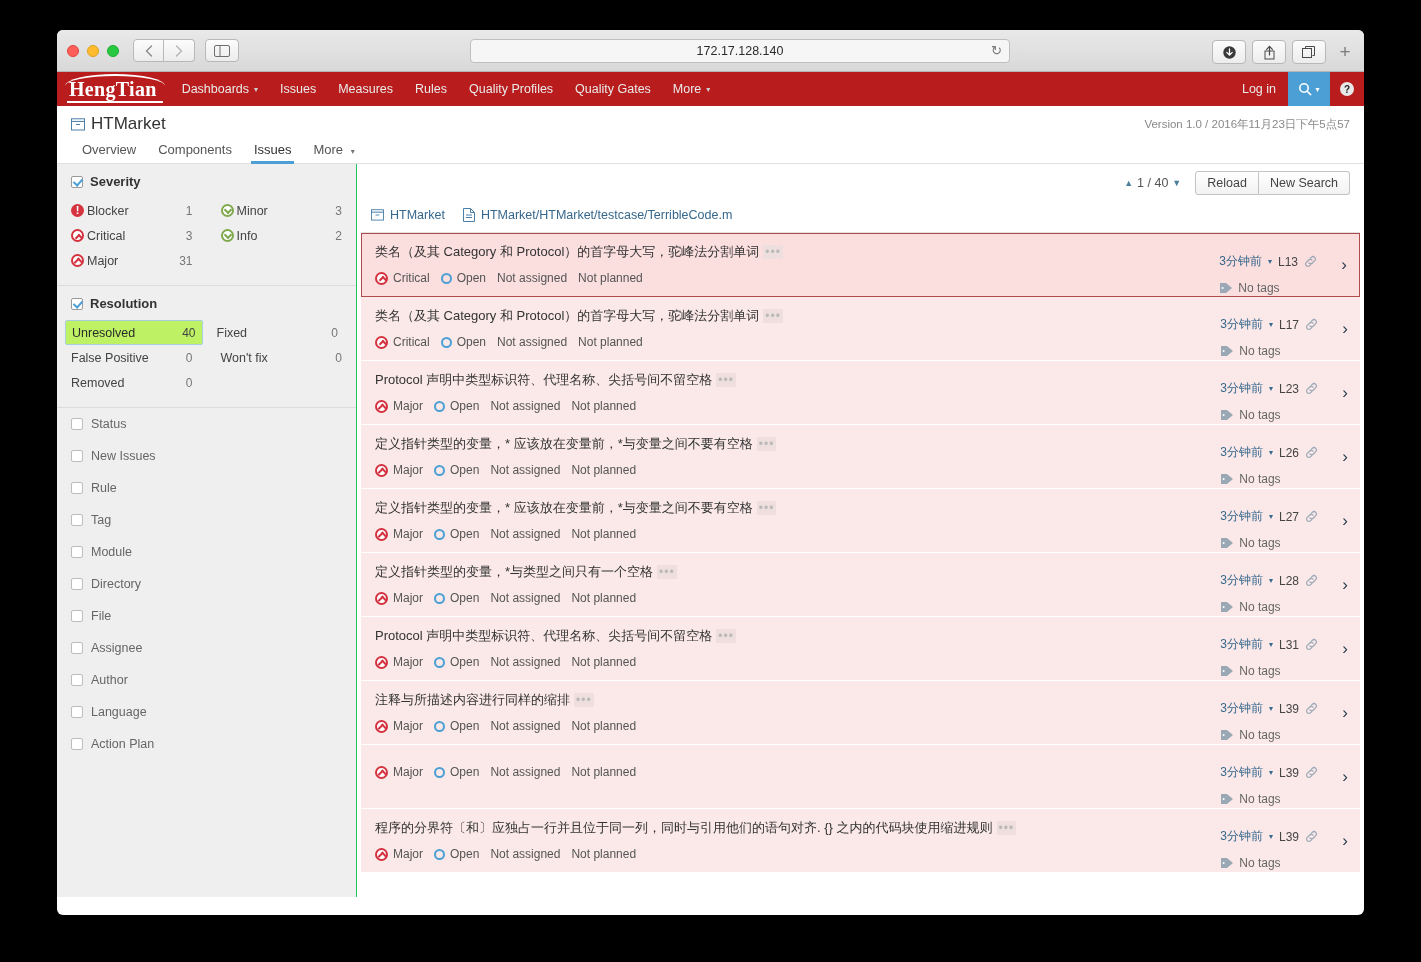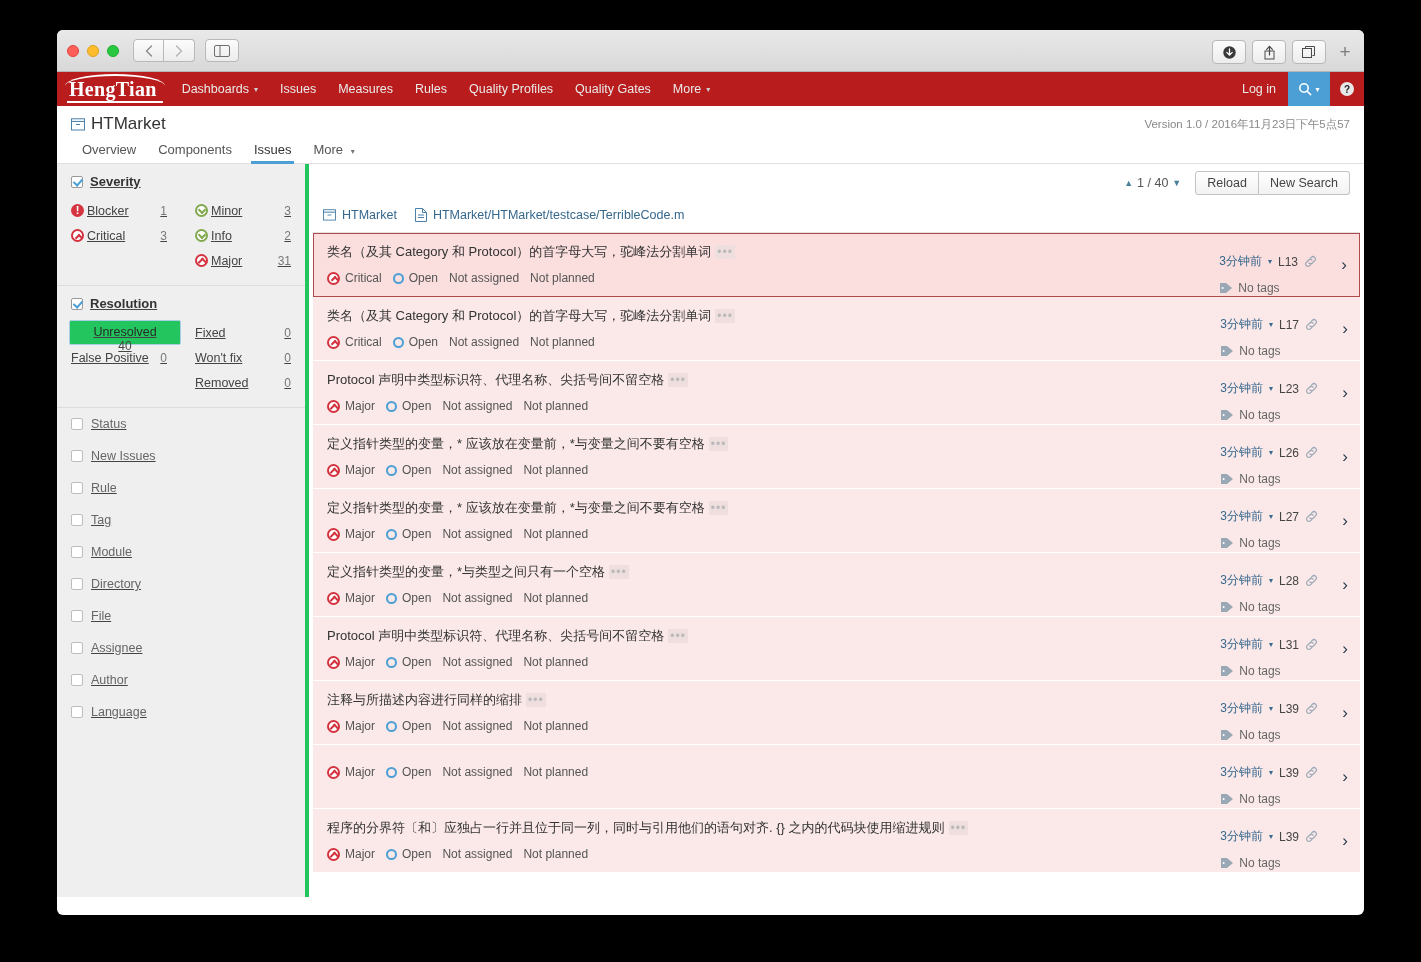--- a/index.html
+++ b/index.html
@@ -173,27 +173,26 @@
 
   
   .body {
     display: flex;
     height: 733px;
     background: #fff;
   }
 
   
   .sidebar {
-    width: 252px;
+    width: 300px;
     background: #efefef;
-    border-right: 4px solid #22c55e;
+    border-right: 1px solid #22c55e;
     font-size: 12.5px;
     color: #444;
     flex: none;
-    text-decoration: underline;
   }
   .facet { border-bottom: 1px solid #dcdcdc; padding: 10px 0 12px 0; }
   .facet.plain { border-bottom: none; padding: 0; }
   .facet-title {
     display: flex; align-items: center; gap: 7px;
     padding: 0 14px 9px 14px;
     font-size: 13px; font-weight: bold; color: #333;
   }
   .cbx {
     width: 12px; height: 12px;
@@ -203,38 +202,37 @@
   }
   .cbx.checked::after {
     content: "";
     position: absolute; left: 3px; top: 0px;
     width: 4px; height: 7px;
     border: solid #4b9fd5; border-width: 0 2px 2px 0;
     transform: rotate(42deg);
   }
   .cbx.empty { border-color: #bdbdbd; }
 
-  .facet-grid { display: flex; flex-wrap: wrap; justify-content: flex-end; }
+  .facet-grid { display: flex; flex-wrap: wrap; }
   .facet-row {
     width: 50%;
     display: flex; align-items: center;
     padding: 4px 14px;
     height: 25px;
   }
   .facet-row .ico { width: 16px; flex: none; display: flex; align-items: center; }
   .facet-row .lbl { flex: 1; color: #444; }
   .facet-row .cnt { color: #777; font-size: 12px; }
   .facet-row.sel {
-    background: #22c55e;
+    background: #bef264;
     border: 1px solid #a8cfe0;
     border-radius: 2px;
     width: calc(50% - 12px);
     margin: 0 0 0 8px;
     padding: 4px 6px;
-    flex-direction: column;
   }
   .facet-row.sel .lbl { color: #2a2a2a; }
   .facet-row.sel .cnt { color: #444; }
 
   .checklist { padding: 6px 0 0 0; }
   .check-row {
     display: flex; align-items: center; gap: 8px;
     padding: 9px 14px;
     font-size: 12.5px; color: #666;
   }
@@ -384,20 +382,24 @@
           </svg>
       </div>
     </div>
     <div class="sidebtn">
       <svg width="16" height="12" viewBox="0 0 16 12" class="icon-svg">
           <rect x="0.5" y="0.5" width="15" height="11" rx="1.5" stroke="#6e6e6e" fill="none"></rect>
           <line x1="6" y1="0.5" x2="6" y2="11.5" stroke="#6e6e6e"></line>
         </svg>
     </div>
 
+    <div class="urlbar">
+      <span>172.17.128.140</span>
+      <span class="reload">↻</span>
+    </div>
 
     <div class="chrome-right">
       <div class="cbtn">
         <svg width="15" height="15" viewBox="0 0 15 15" class="icon-svg">
             <circle cx="7.5" cy="7.5" r="6.2" fill="#3a3a3a"></circle>
             <path d="M7.5 4v6M4.8 7.4l2.7 2.7 2.7-2.7" stroke="#fff" stroke-width="1.3" fill="none" stroke-linecap="round"></path>
           </svg>
       </div>
       <div class="cbtn">
         <svg width="13" height="15" viewBox="0 0 13 15" class="icon-svg">
@@ -596,20 +598,24 @@
             <span class="cbx empty"></span>
             <span>Assignee</span>
           </div>
         <div class="check-row">
             <span class="cbx empty"></span>
             <span>Author</span>
           </div>
         <div class="check-row">
             <span class="cbx empty"></span>
             <span>Language</span>
+          </div>
+        <div class="check-row">
+            <span class="cbx empty"></span>
+            <span>Action Plan</span>
           </div>
       </div>
     </div>
 
     <div class="main">
 
       <div class="main-toolbar">
         <div class="pager">
           <span class="arrow">▲</span>
           <span>1 / 40</span>

